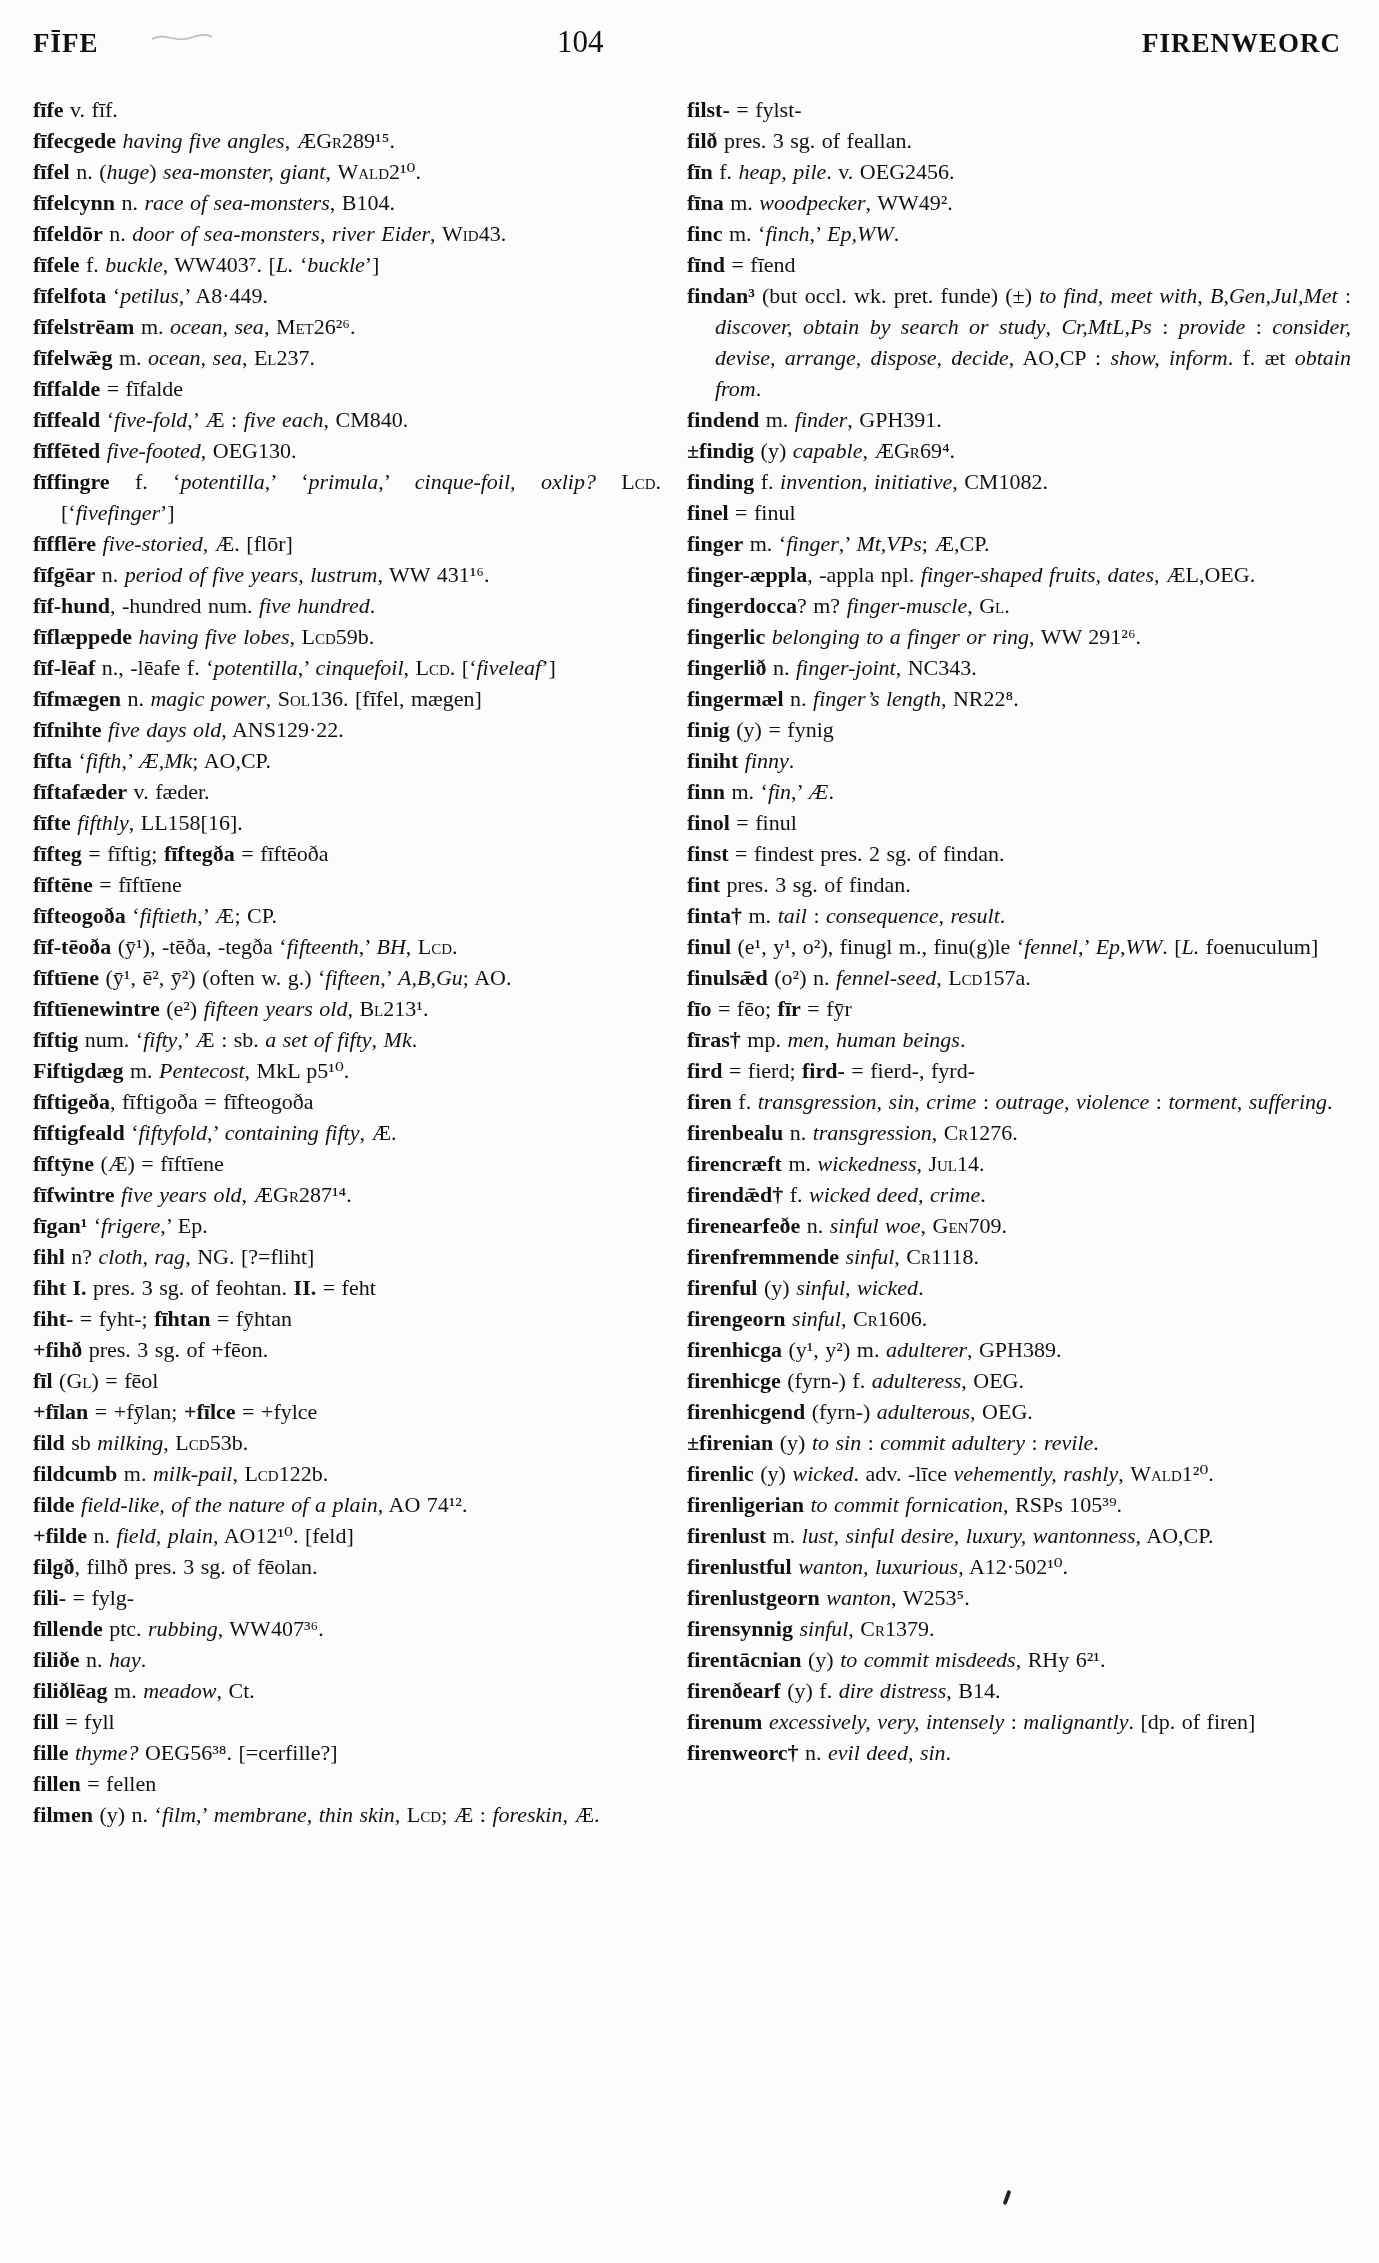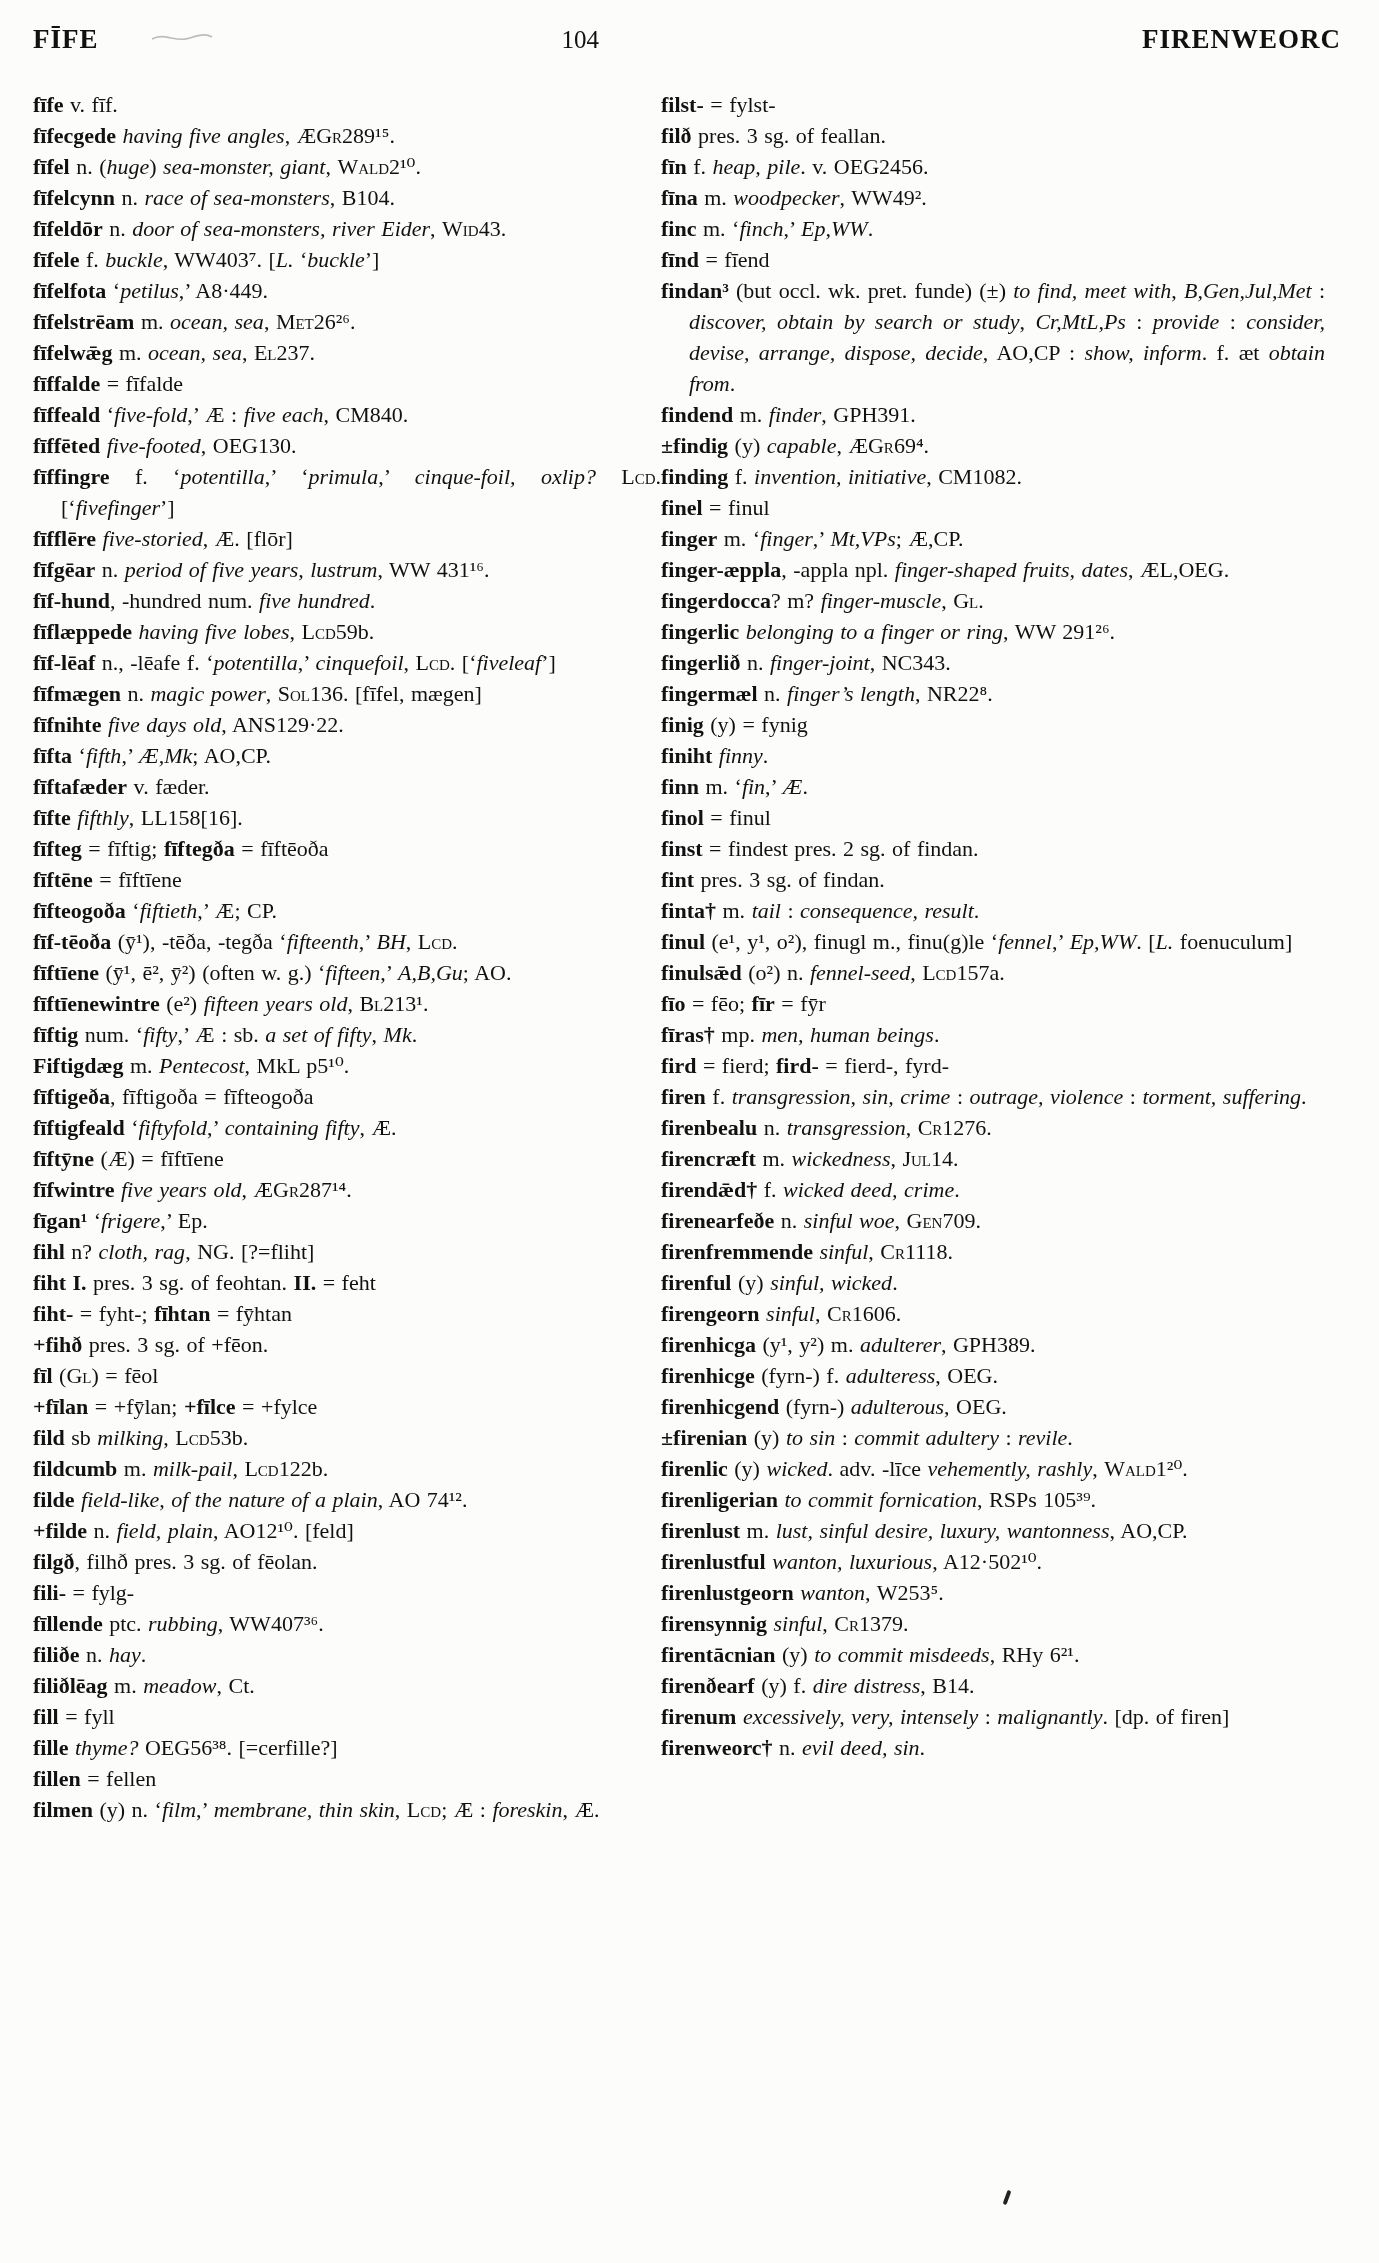--- a/index.html
+++ b/index.html
@@ -9,24 +9,24 @@
     font-family:"Liberation Serif","DejaVu Serif",serif;
     color:#111;
     overflow:hidden;
   }
   .page{position:relative;width:1379px;height:2263px;overflow:hidden;margin-top:8px;}
   .page-header{
     display:flex;justify-content:space-between;align-items:baseline;
     padding:16px 38px 0 33px;
     font-size:27px;font-weight:bold;letter-spacing:1px;
   }
-  .page-header .pageno{font-weight:normal;letter-spacing:0;font-size:25px;transform:translateX(-40px);}
+  .page-header .pageno{font-weight:normal;letter-spacing:0;font-size:31px;transform:translateX(-40px);}
   .smudge{position:absolute;left:150px;top:22px;opacity:.55;}
   .columns{
-    display:flex;
+    display:flex;gap:26px;
     padding:34px 13px 0 33px;
     align-items:flex-start;
   }
   .col{width:628px;}
   .col.right{width:664px;}
   .entry{
     margin:0;
     font-size:22px;line-height:31px;
     text-indent:-28px;padding-left:28px;
     text-align:justify;

